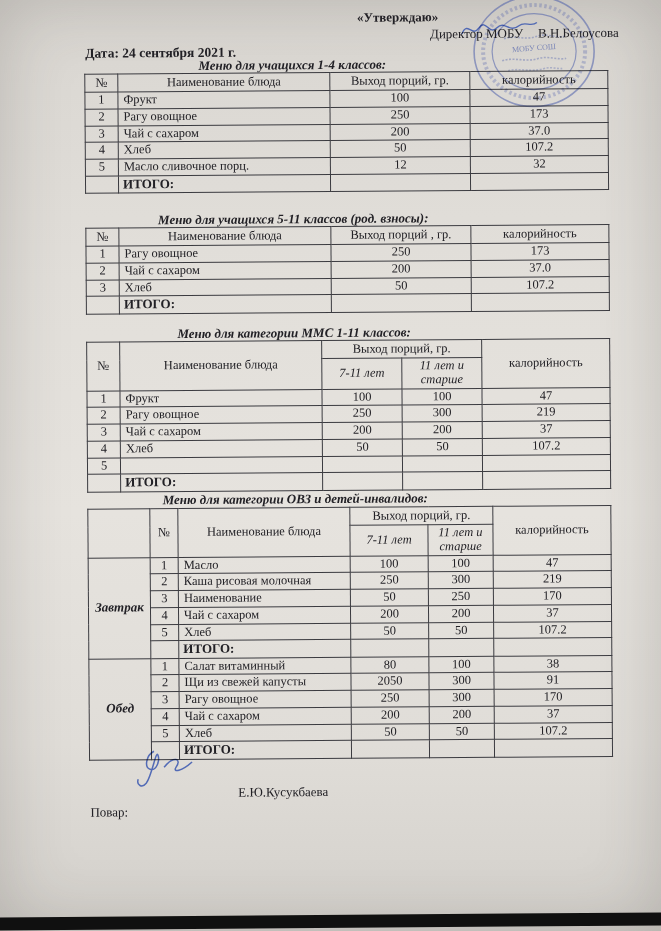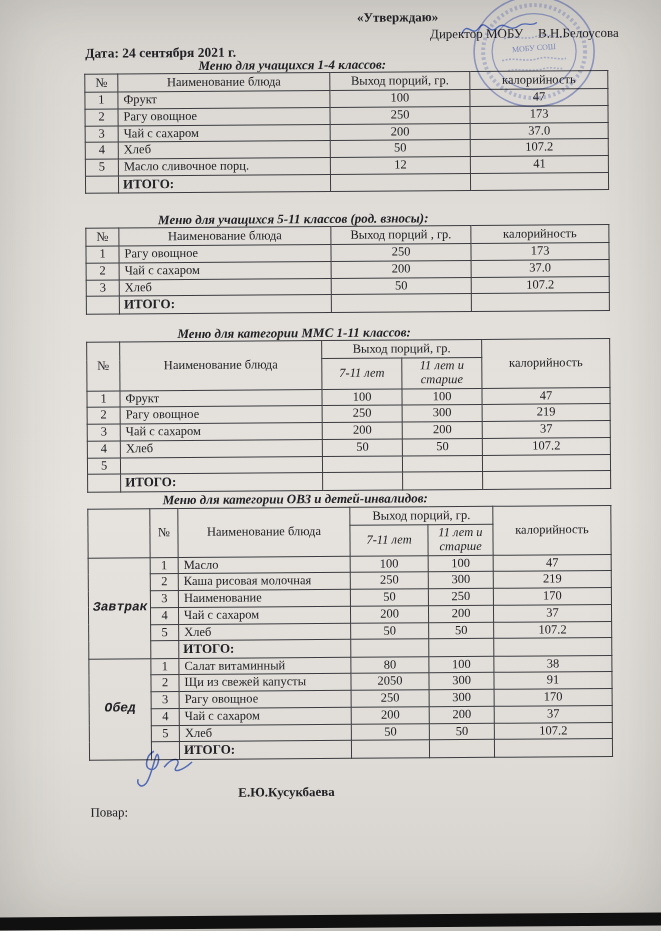--- a/index.html
+++ b/index.html
@@ -43,21 +43,21 @@
     border:1px solid #3b3b40;
     font-size:12.5px; font-weight:normal;
     padding:1px 4px; height:16px; line-height:1.1;
     vertical-align:middle; text-align:center;
     overflow:hidden;
   }
   .menu-table thead th { height:18px; }
   .menu-table td.l { text-align:left; padding-left:5px; }
   .menu-table .tot { font-weight:bold; text-align:left; font-size:13px; }
   .menu-table .it { font-style:italic; }
-  .menu-table td.meal { font-weight:bold; font-style:italic; font-size:13px;font-family:Liberation Mono, monospace; }
+  .menu-table td.meal { font-weight:bold; font-style:italic; font-size:13px; }
   svg.sig, svg.stamp { position:absolute; mix-blend-mode:multiply; }
   .stamp-center {
     font-size:8px; fill:#3f54a8; opacity:0.6;
     font-family:"Liberation Serif", serif;
   }
 </style>
 </head>
 <body>
 
 <div class="photo"></div>
@@ -112,21 +112,21 @@
       <tr>
         <td>4</td>
         <td class="l">Хлеб</td>
         <td>50</td>
         <td>107.2</td>
       </tr>
       <tr>
         <td>5</td>
         <td class="l">Масло сливочное порц.</td>
         <td>12</td>
-        <td>41</td>
+        <td>32</td>
       </tr>
       <tr>
         <td></td>
         <td class="tot">ИТОГО:</td>
         <td></td>
         <td></td>
       </tr>
     </tbody>
   </table>
 
@@ -355,21 +355,21 @@
       </tr>
     </tbody>
   </table>
 
   <svg class="sig" style="left:122px; top:744px;" width="100" height="42" viewBox="0 0 100 42">
     <path d="M30 6 C 22 10, 20 22, 26 24 C 32 26, 36 16, 34 10 C 32 4, 28 30, 22 38 C 18 43, 12 40, 14 34" fill="none" stroke="#2f4fae" stroke-width="1.5" opacity="0.8"></path>
     <path d="M40 22 C 50 10, 58 14, 52 22 C 48 28, 58 26, 68 17" fill="none" stroke="#2f4fae" stroke-width="1.5" opacity="0.8"></path>
   </svg>
 
   <div class="abs" style="left:88px; top:784px;margin-top:19px;">Повар:</div>
-  <div class="abs" style="left:236px; top:784px;font-weight:bold;">Е.Ю.Кусукбаева</div>
+  <div class="abs" style="left:236px; top:784px;">Е.Ю.Кусукбаева</div>
 
   <svg class="stamp" style="left:455px; top:-4px;" width="165" height="125" viewBox="0 0 165 125">
     <g fill="none" stroke="#3f54a8">
       <ellipse cx="82" cy="57" rx="60" ry="55" stroke-width="1.6" opacity="0.5"></ellipse>
       <ellipse cx="82" cy="57" rx="42" ry="38" stroke-width="1.2" opacity="0.5"></ellipse>
       <ellipse cx="82" cy="57" rx="51" ry="46.5" stroke-width="4" opacity="0.28" stroke-dasharray="2.5 2.5"></ellipse>
       <path d="M52 44 C 62 40, 74 46, 84 42 C 94 38, 104 44, 112 42" stroke-width="1.6" opacity="0.35" stroke-dasharray="2 1.5"></path>
       <path d="M50 66 C 62 62, 74 68, 86 64 C 96 61, 106 66, 114 64" stroke-width="1.6" opacity="0.35" stroke-dasharray="2 1.5"></path>
       <path d="M56 76 C 66 73, 80 78, 92 74 C 100 72, 106 75, 110 74" stroke-width="1.6" opacity="0.3" stroke-dasharray="2 1.5"></path>
     </g>

